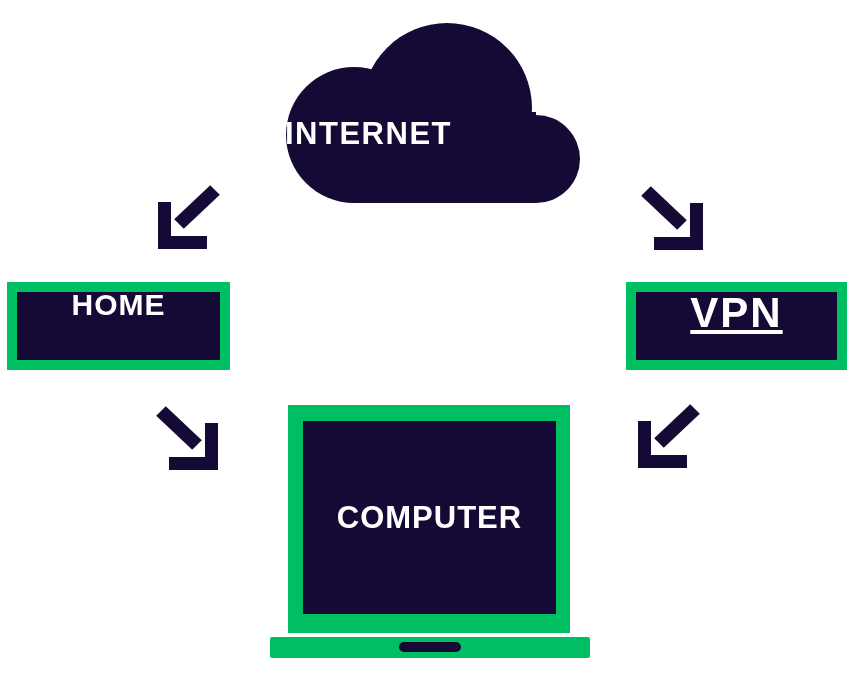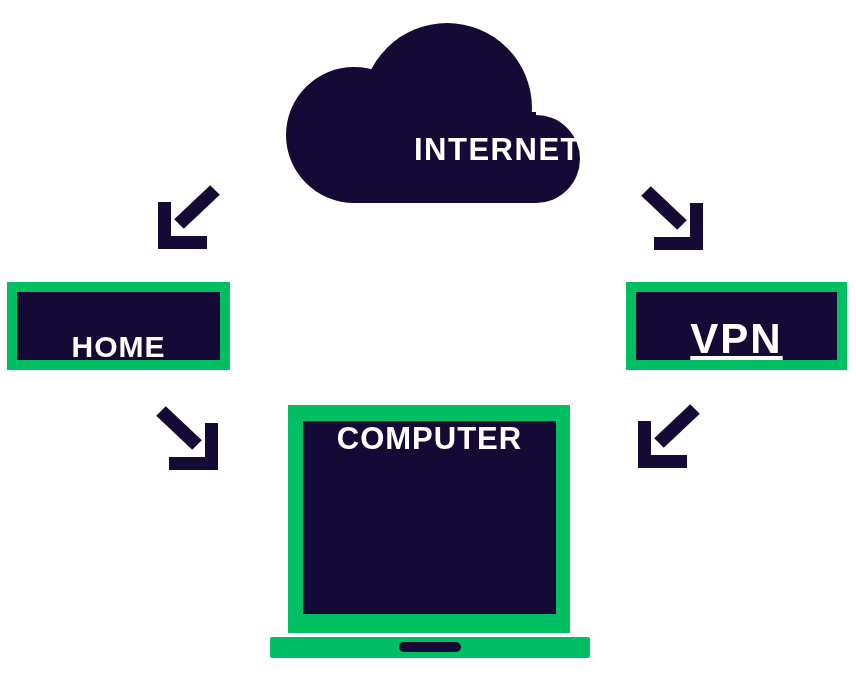--- a/index.html
+++ b/index.html
@@ -17,58 +17,58 @@
     background: var(--bg);
     font-family: "Liberation Sans", sans-serif;
     overflow: hidden;
   }
   .abs { position: absolute; }
   svg { display: block; color: var(--navy); }
 
   
   .cloud { left: 285px; top: 22px; width: 296px; height: 183px; }
   .cloud-label {
-    position: absolute; left: 0; top: 112px; width: 100%;
-    text-align: right;
+    position: absolute; left: 0; top: 96px; width: 100%;
+    text-align: left;
     color: var(--label); font-weight: bold; font-size: 31px;
     letter-spacing: 1.5px; line-height: 1;
   }
 
   
   .arrow { width: 66px; height: 66px; }
   .arrow-tl { left: 158px; top: 183px; }
   .arrow-tr { left: 637px; top: 184px; transform: scaleX(-1); }
   .arrow-bl { left: 152px; top: 404px; transform: scaleX(-1); }
   .arrow-br { left: 638px; top: 402px; }
 
   
   .node-box { background: var(--green); }
   .node-box-inner {
     position: absolute; left: 10px; top: 10px; right: 10px; bottom: 10px;
     background: var(--navy);
-    display: flex; align-items: flex-end; justify-content: center;
+    display: flex; align-items: flex-start; justify-content: center;
     text-align: center;
   }
   .node-box-inner .node-label {
     color: var(--label); font-weight: bold; letter-spacing: 1px;
   }
   .router-box { left: 7px; top: 282px; width: 223px; height: 88px; }
   .router-box .node-label { font-size: 30px; line-height: 26px; }
   .vpn-box { left: 626px; top: 282px; width: 221px; height: 88px; }
   .vpn-box .node-label { font-size: 42px; line-height: 1; letter-spacing: 2px; text-decoration: underline; }
 
   
   .laptop-frame {
     left: 288px; top: 405px; width: 282px; height: 228px;
     background: var(--green);
   }
   .laptop-screen {
     position: absolute; left: 15px; top: 16px; right: 14px; bottom: 19px;
     background: var(--navy);
-    display: flex; justify-content: center;
+    display: flex; align-items: center; justify-content: center;
   }
   .laptop-screen .node-label {
     color: var(--label); font-weight: bold; font-size: 31px; letter-spacing: 1px;
   }
   .laptop-base {
     left: 270px; top: 637px; width: 320px; height: 21px;
     background: var(--green); border-radius: 2px;
   }
   .laptop-pill {
     position: absolute; left: 50%; top: 5px; transform: translateX(-50%);

